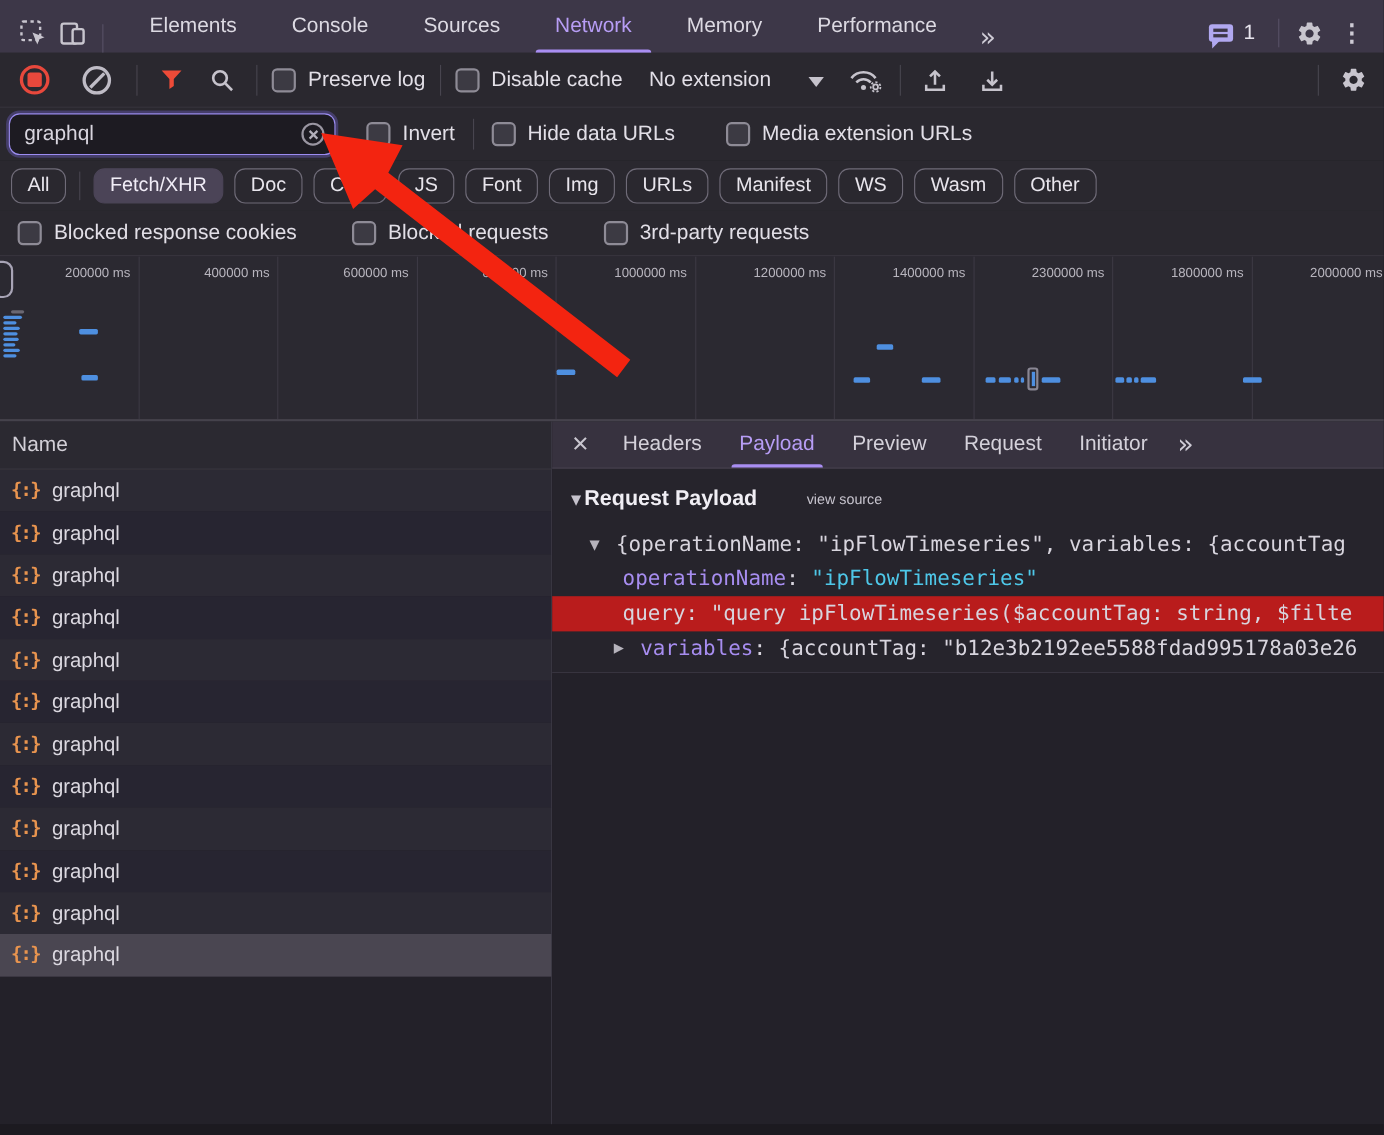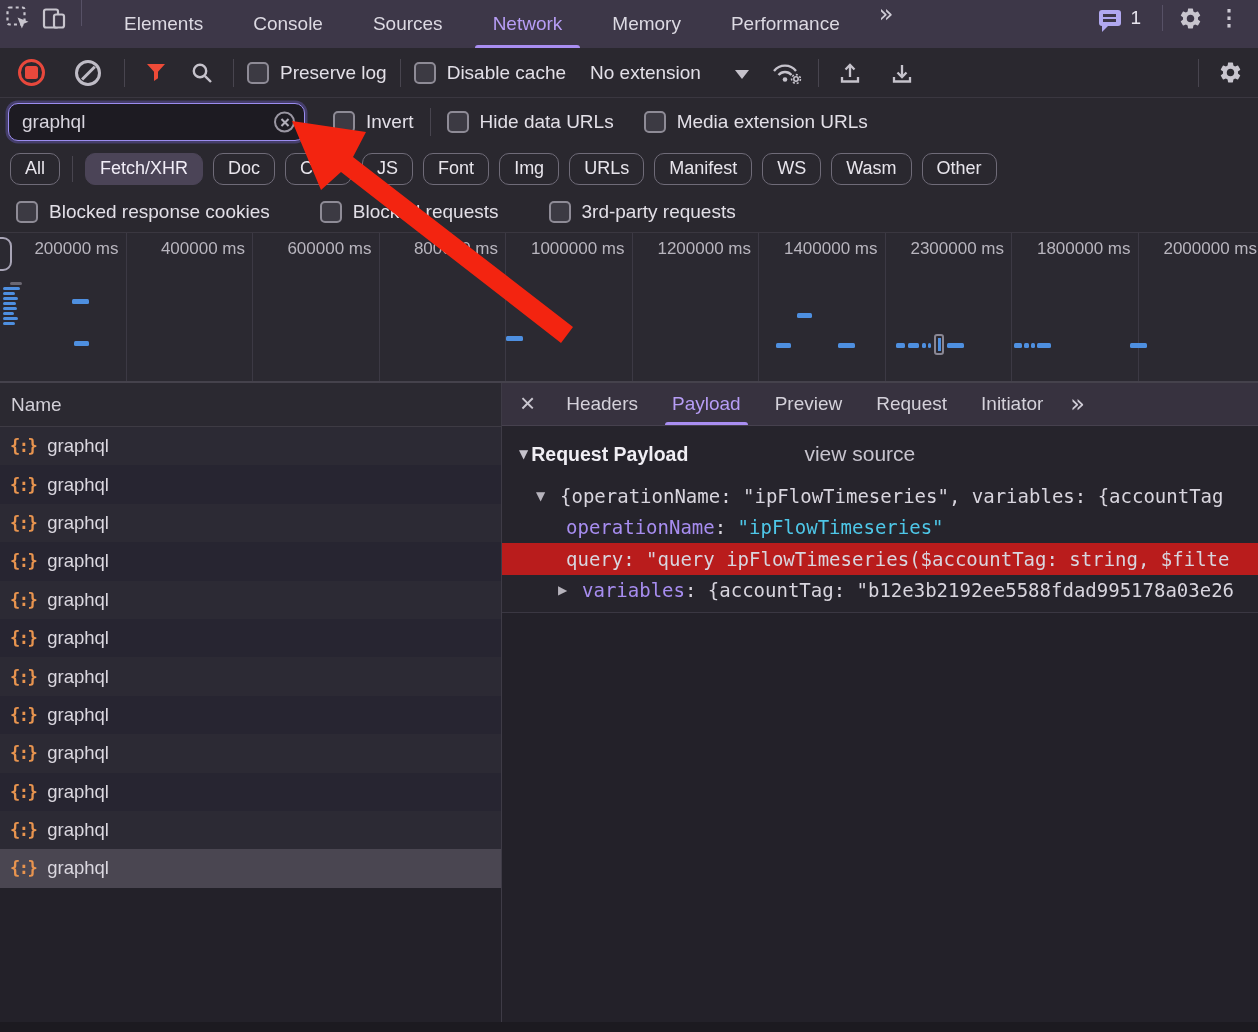--- a/index.html
+++ b/index.html
@@ -3,21 +3,21 @@
 <meta charset="utf-8">
 <style>
   html,body{margin:0;padding:0}
   body{width:1258px;height:1032px;position:relative;overflow:hidden;background:#222027;
        font-family:"Liberation Sans",sans-serif;color:#d6d3dc;cursor:default}
   .app{position:absolute;inset:0}
   [data-interactable="true"]{cursor:pointer}
 
   
   .topbar{position:absolute;left:0;top:0;right:0;height:48px;background:#3d3748;
-          display:flex;align-items:flex-start;z-index:2}
+          display:flex;align-items:flex-end;padding-left:12px;z-index:2}
   .icon-btn{display:flex;align-items:center;justify-content:center;width:36px;height:36px;flex:none}
   .vsep{width:1px;height:26px;background:#575166;margin:0 9px;flex:none}
   .tabs{display:flex;height:100%;margin-left:8px}
   .tab{position:relative;display:flex;align-items:center;padding:0 25px;font-size:19px;color:#dcd9e2;flex:none}
   .tab.active{color:#b79df5}
   .tab.active::after{content:"";position:absolute;left:7px;right:7px;bottom:0;height:3px;
           border-radius:3px 3px 0 0;background:#a98ef2}
   .chev{font-size:24px;color:#cfccd6;padding:0 14px;font-family:"DejaVu Sans",sans-serif}
   .topbar-right{margin-left:auto;display:flex;align-items:center;padding-right:8px}
   .msg-wrap{display:flex;align-items:center;gap:9px;font-size:19px;color:#e8e5ee;margin-right:6px;padding:0 6px}
@@ -69,21 +69,21 @@
   
   .extra-row{position:absolute;top:191px;left:0;right:0;height:41px;background:#2a282f;
           border-bottom:1px solid #3a3740;display:flex;align-items:center;gap:50px;padding:0 16px;z-index:2}
 
   
   .timeline{position:absolute;top:233px;left:0;right:0;height:148px;background:#2b2931;
           border-bottom:2px solid #45424c;overflow:hidden;z-index:1}
   .tl-sections{display:flex;height:100%}
   .tl-section{flex:0 0 126.5px;border-right:1px solid #3c3944;box-sizing:border-box;
           text-align:right;padding:6px 7px 0 0}
-  .tl-label{font-size:17px;color:#b8b5be;white-space:nowrap}
+  .tl-label{font-size:12px;color:#b8b5be;white-space:nowrap}
   .tl-handle{position:absolute;left:-8px;top:4px;width:16px;height:30px;border:2.5px solid #a8a4b6;
           border-radius:9px;background:#2b2931}
   .tbar{position:absolute;background:#4e8fe0;border-radius:1.5px}
   .tbar.gray{background:#6a6772}
   .tbar.marker{background:#2b2931;border:2px solid #8a8794;border-radius:3px;box-sizing:border-box}
   .tbar.marker::after{content:"";position:absolute;left:50%;top:2px;bottom:2px;width:3px;
           margin-left:-1.5px;background:#4e8fe0}
 
   
   .main{position:absolute;top:383px;left:0;right:0;bottom:0}
@@ -106,21 +106,21 @@
   .dtab{position:relative;height:100%;display:flex;align-items:center;padding:0 17px;
           font-size:19px;color:#d4d1da;flex:none}
   .dtab.active{color:#b79df5}
   .dtab.active::after{content:"";position:absolute;left:10px;right:10px;bottom:0;height:3px;
           border-radius:3px 3px 0 0;background:#a98ef2}
   .dchev{font-size:24px;color:#cfccd6;margin-left:10px;font-family:"DejaVu Sans",sans-serif}
 
   .payload-head{display:flex;align-items:center;padding:16px 0 4px 17px;flex:none}
   .ptri{font-size:12px;color:#c5c2cc;margin-right:3px;font-family:"DejaVu Sans",sans-serif}
   .ptitle{font-size:19.5px;font-weight:bold;color:#f0eef4}
-  .viewsrc{font-size:21px;color:#c7c4ce;margin-left:116px}
+  .viewsrc{font-size:13px;color:#c7c4ce;margin-left:45px}
 
   .tree{flex:none;padding-top:10px;font-family:"DejaVu Sans Mono",monospace;font-size:19px}
   .tree-row{height:31.5px;display:flex;align-items:center;white-space:pre;overflow:hidden;box-sizing:border-box}
   .tree-row.sel{background:#b91c1c}
   .tree-arrow{display:inline-block;flex:none;font-size:12px;color:#b6b3bc;font-family:"DejaVu Sans",sans-serif}
   .seg.plain{color:#d8d5de}
   .seg.key{color:#a78df0}
   .seg.string{color:#4ec7e8}
   .tree-div{height:1px;background:#3a3742;margin-top:6px;flex:none}
   .tree-fill{flex:1;background:#232129}
@@ -239,21 +239,21 @@
   <div class="filter-row" data-interactable="false">
     <span class="search-box" data-interactable="false">
       <input class="search-input" data-interactable="true" value="graphql" style="">
       <span class="clear-btn" data-interactable="true"></span>
     </span>
     <label class="chk-group" data-interactable="true">
       <span class="chk" data-interactable="false"></span>
       <span data-interactable="false">Invert</span>
     </label>
     <span class="tsep" data-interactable="false" style="margin:0 16px"></span>
-    <label class="chk-group" data-interactable="true" style="margin-right:30px">
+    <label class="chk-group" data-interactable="true" style="margin-right:46px">
       <span class="chk" data-interactable="false"></span>
       <span data-interactable="false">Hide data URLs</span>
     </label>
     <label class="chk-group" data-interactable="true">
       <span class="chk" data-interactable="false"></span>
       <span data-interactable="false">Media extension URLs</span>
     </label>
   </div>
 
   <div class="chips-row" data-interactable="false">

